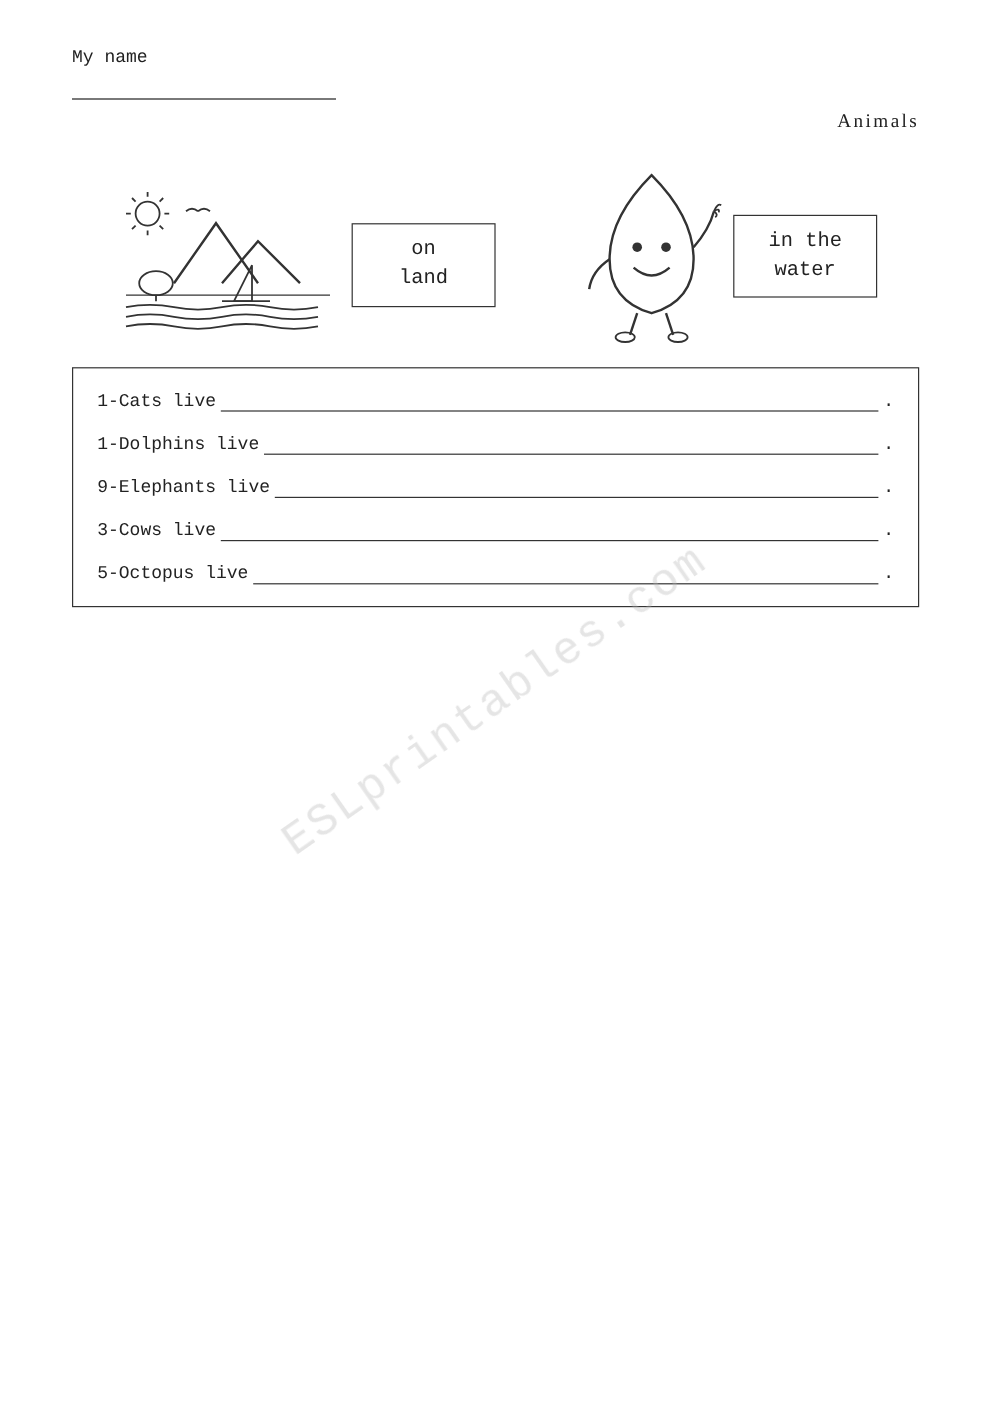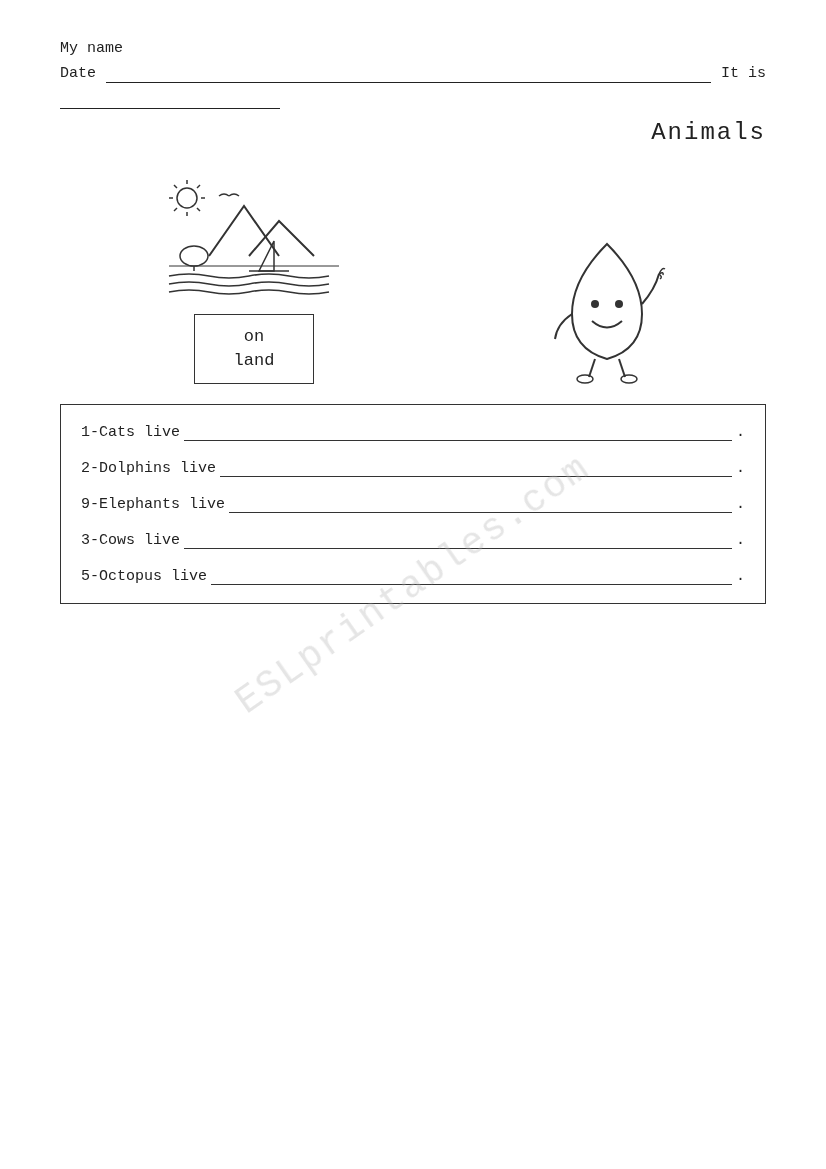--- a/index.html
+++ b/index.html
@@ -17,21 +17,21 @@
       min-height: 1169px;
       padding: 40px 60px 40px 60px;
     }
 
     .header-section {
       margin-bottom: 10px;
     }
 
     .header-row {
       display: flex;
-      align-items: flex-start;
+      align-items: center;
       margin-bottom: 8px;
       gap: 10px;
     }
 
     .header-label {
       white-space: nowrap;
     }
 
     .header-line {
       border: none;
@@ -48,34 +48,35 @@
       width: 140px;
       flex: none;
       border: none;
       border-bottom: 1px solid #222;
       height: 18px;
     }
 
     .title-right {
       text-align: right;
       margin-bottom: 18px;
-      font-size: 24px;
+      font-size: 16px;
       letter-spacing: 2px;
+      font-family: Liberation Serif, serif;
     }
 
     .images-section {
       display: flex;
       justify-content: space-around;
       align-items: flex-end;
       margin: 30px 0 20px 0;
     }
 
     .image-block {
       display: flex;
-      flex-direction: column;
+      flex-direction: row;
       align-items: center;
       gap: 8px;
     }
 
     .label-box {
       border: 1px solid #333;
       padding: 10px 18px;
       font-size: 17px;
       min-width: 120px;
       min-height: 60px;
@@ -153,25 +154,20 @@
 </head>
 <body>
 
 <div class="watermark">ESLprintables.com</div>
 
 <div class="header-section">
   <div class="header-row">
     <span class="header-label">My name</span>
   </div>
   <div class="header-row">
-    <span class="header-label">Date</span>
-    <input class="header-line" type="text" style="">
-    <span class="header-label">It is</span>
-  </div>
-  <div class="header-row">
     <input style="width: 220px; flex: 0 0 auto;" class="header-line" type="text">
   </div>
 </div>
 
 <div class="title-right">Animals</div>
 
 <div class="images-section">
 
   <div class="image-block">
 
@@ -230,37 +226,38 @@
 
       <line x1="48" y1="120" x2="42" y2="138" stroke="#333" stroke-width="2"></line>
 
       <line x1="72" y1="120" x2="78" y2="138" stroke="#333" stroke-width="2"></line>
 
       <ellipse cx="38" cy="140" rx="8" ry="4" fill="none" stroke="#333" stroke-width="1.5"></ellipse>
 
       <ellipse cx="82" cy="140" rx="8" ry="4" fill="none" stroke="#333" stroke-width="1.5"></ellipse>
     </svg>
 
+    <div class="label-box">in the<br>water</div>
   </div>
 
 </div>
 
 <div class="exercises-box">
 
   <div class="exercise-item">
     <div class="exercise-line-row">
       <span class="exercise-text">1-Cats live</span>
       <input class="exercise-line" type="text" style="">
       <span class="dot">.</span>
     </div>
   </div>
 
   <div class="exercise-item">
     <div class="exercise-line-row">
-      <span class="exercise-text">2-Dolphins live</span>
+      <span class="exercise-text">1-Dolphins live</span>
       <input class="exercise-line" type="text" style="">
       <span class="dot">.</span>
     </div>
   </div>
 
   <div class="exercise-item">
     <div class="exercise-line-row">
       <span class="exercise-text">9-Elephants live</span>
       <input class="exercise-line" type="text" style="">
       <span class="dot">.</span>

